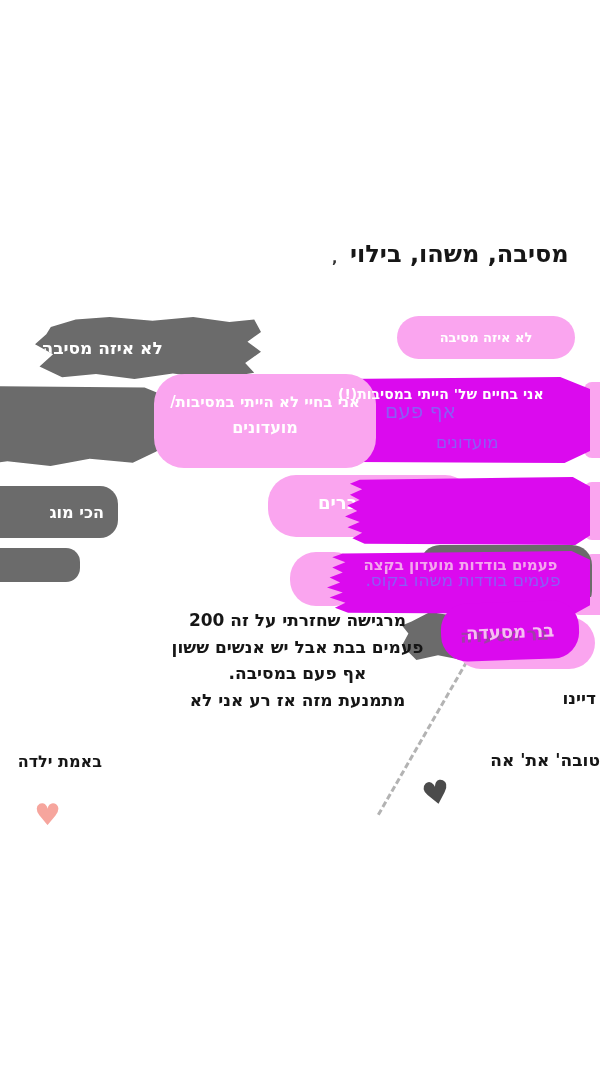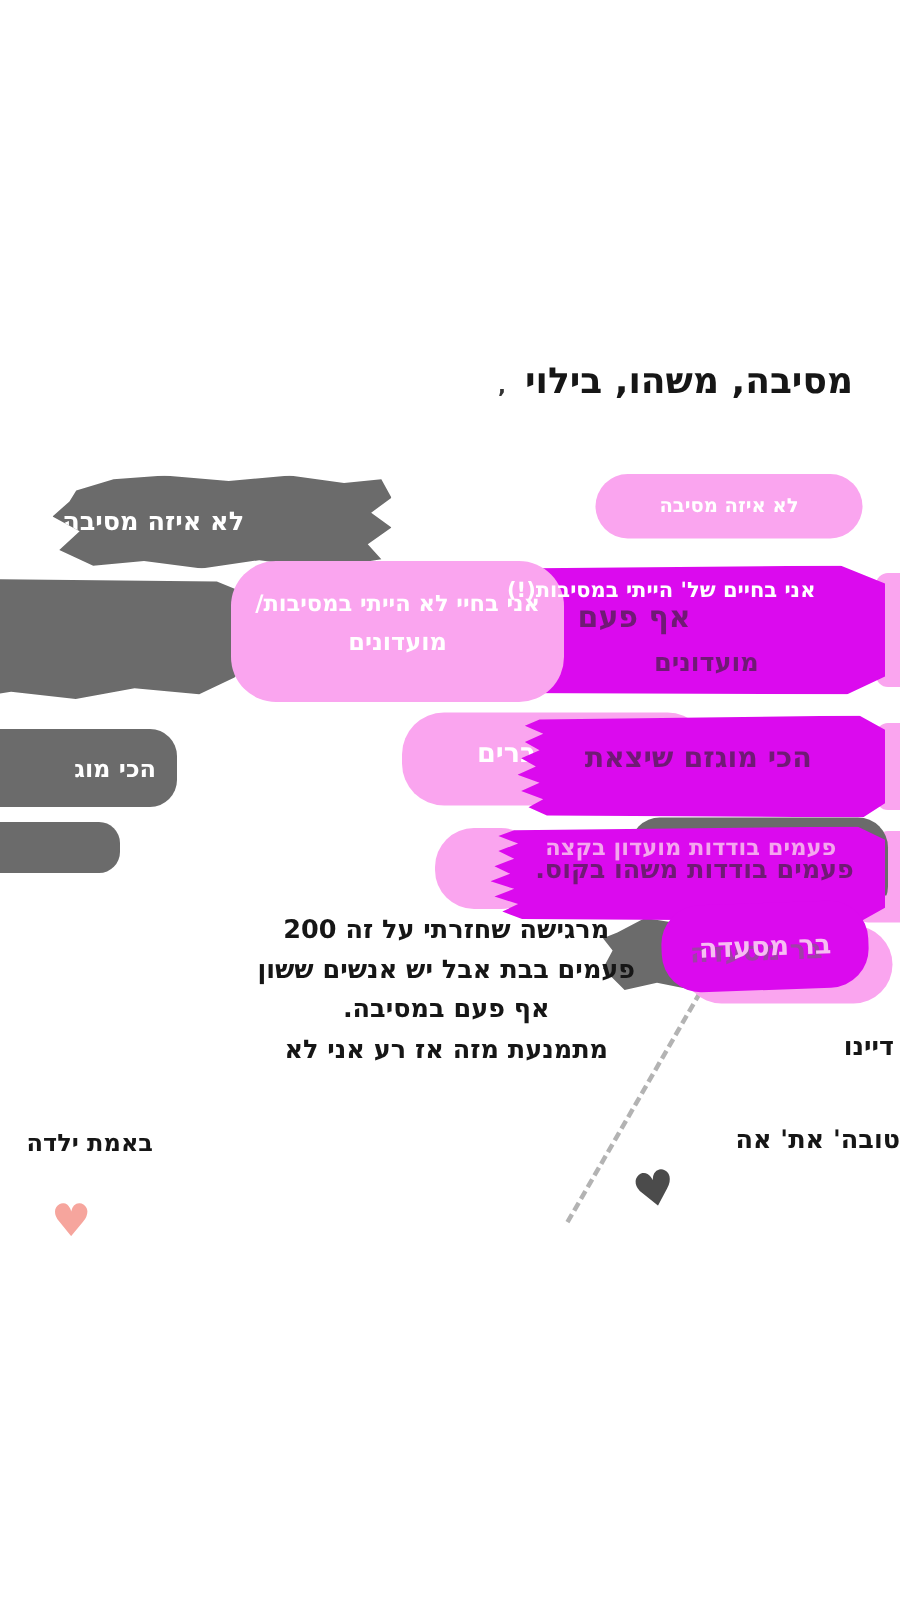--- a/index.html
+++ b/index.html
@@ -18,21 +18,21 @@
   .pinkb{background:var(--pink);}
   .magb{background:var(--magenta);}
   .grayb{background:var(--gray);}
   .btext{color:#fff;font-weight:700;display:flex;align-items:center;justify-content:center;text-align:center;}
   .rtl{direction:rtl;unicode-bidi:plaintext;}
   .jag-left{clip-path:polygon(6% 4%,93% 0%,100% 14%,100% 86%,94% 100%,8% 98%,3% 90%,7% 82%,1% 74%,6% 66%,0% 58%,5% 50%,1% 42%,6% 34%,2% 26%,7% 18%,2% 10%);}
   .sketch{clip-path:polygon(7% 16%,18% 4%,33% 0%,52% 6%,70% 0%,86% 8%,97% 4%,100% 24%,94% 40%,100% 56%,93% 74%,97% 90%,80% 100%,61% 91%,44% 100%,27% 92%,12% 97%,2% 80%,8% 60%,0% 44%,5% 28%);justify-content:flex-end;}
   .jag-right{clip-path:polygon(0% 0%,86% 2%,96% 12%,100% 28%,95% 46%,99% 64%,92% 82%,80% 96%,58% 91%,38% 100%,16% 94%,0% 100%);}
   .blob{clip-path:polygon(12% 20%,35% 0%,65% 8%,90% 2%,100% 30%,92% 55%,100% 80%,75% 100%,45% 90%,18% 100%,0% 70%,8% 45%,0% 28%);}
   .blacktxt{color:#161616;font-weight:700;}
-  .graytxt{color:#701a75;font-weight:700;}
+  .graytxt{color:#8b5cf6;font-weight:400;}
   .dotline{
     position:absolute;left:470px;top:653px;height:186px;width:0;
     border-left:3px dashed #b3b3b3;transform:rotate(30deg);transform-origin:top left;
   }
   .heart{position:absolute;font-weight:400;line-height:1;}
 </style>
 </head>
 <body>
 
 <div id="canvas">
@@ -62,21 +62,20 @@
   <div class="abs rtl" style="left:338px;top:386px;width:250px;font-size:14px;font-weight:700;color:#fff;z-index:5;text-align:left;">אני בחיים של' הייתי במסיבות(!)</div>
 
   <div class="bubble grayb" style="left:-30px;top:486px;width:148px;height:52px;border-radius:0 18px 18px 0;display:flex;align-items:center;justify-content:flex-end;padding-right:14px;">
     <span class="rtl" style="color:#fff;font-weight:700;font-size:16px;">הכי מוג</span>
   </div>
   <div class="bubble grayb" style="left:-20px;top:548px;width:100px;height:34px;border-radius:0 14px 14px 0;"></div>
   <div class="bubble pinkb" style="left:268px;top:475px;width:205px;height:62px;border-radius:28px;z-index:2;">
     <span class="abs rtl" style="left:50px;top:17px;color:#fff;font-weight:700;font-size:18px;">זה ברים</span>
   </div>
   <div class="bubble magb jag-left" style="left:345px;top:477px;width:245px;height:68px;z-index:3;"></div>
-  <div class="abs graytxt rtl" style="left:358px;top:494px;width:215px;font-size:19px;z-index:4;text-align:center;">הכי מוגזם שיצאת</div>
 
   <div class="bubble grayb" style="left:420px;top:545px;width:172px;height:66px;border-radius:20px;"></div>
   <div class="bubble pinkb" style="left:290px;top:552px;width:70px;height:54px;border-radius:26px;"></div>
   <div class="bubble magb jag-left" style="left:327px;top:551px;width:263px;height:63px;z-index:2;"></div>
   <div class="abs rtl" style="left:338px;top:556px;width:245px;font-size:15px;font-weight:700;color:#F4A6EE;z-index:3;text-align:center;">פעמים בודדות מועדון בקצה</div>
   <div class="abs graytxt rtl" style="left:343px;top:570px;width:240px;font-size:17px;z-index:3;text-align:center;">פעמים בודדות משהו בקוס.</div>
 
   <div class="bubble pinkb" style="left:570px;top:597px;width:30px;height:18px;border-radius:10px 0 0 10px;"></div>
   <div class="bubble grayb blob" style="left:402px;top:612px;width:80px;height:48px;"></div>
   <div class="bubble pinkb" style="left:455px;top:617px;width:140px;height:52px;border-radius:26px;z-index:2;"></div>

